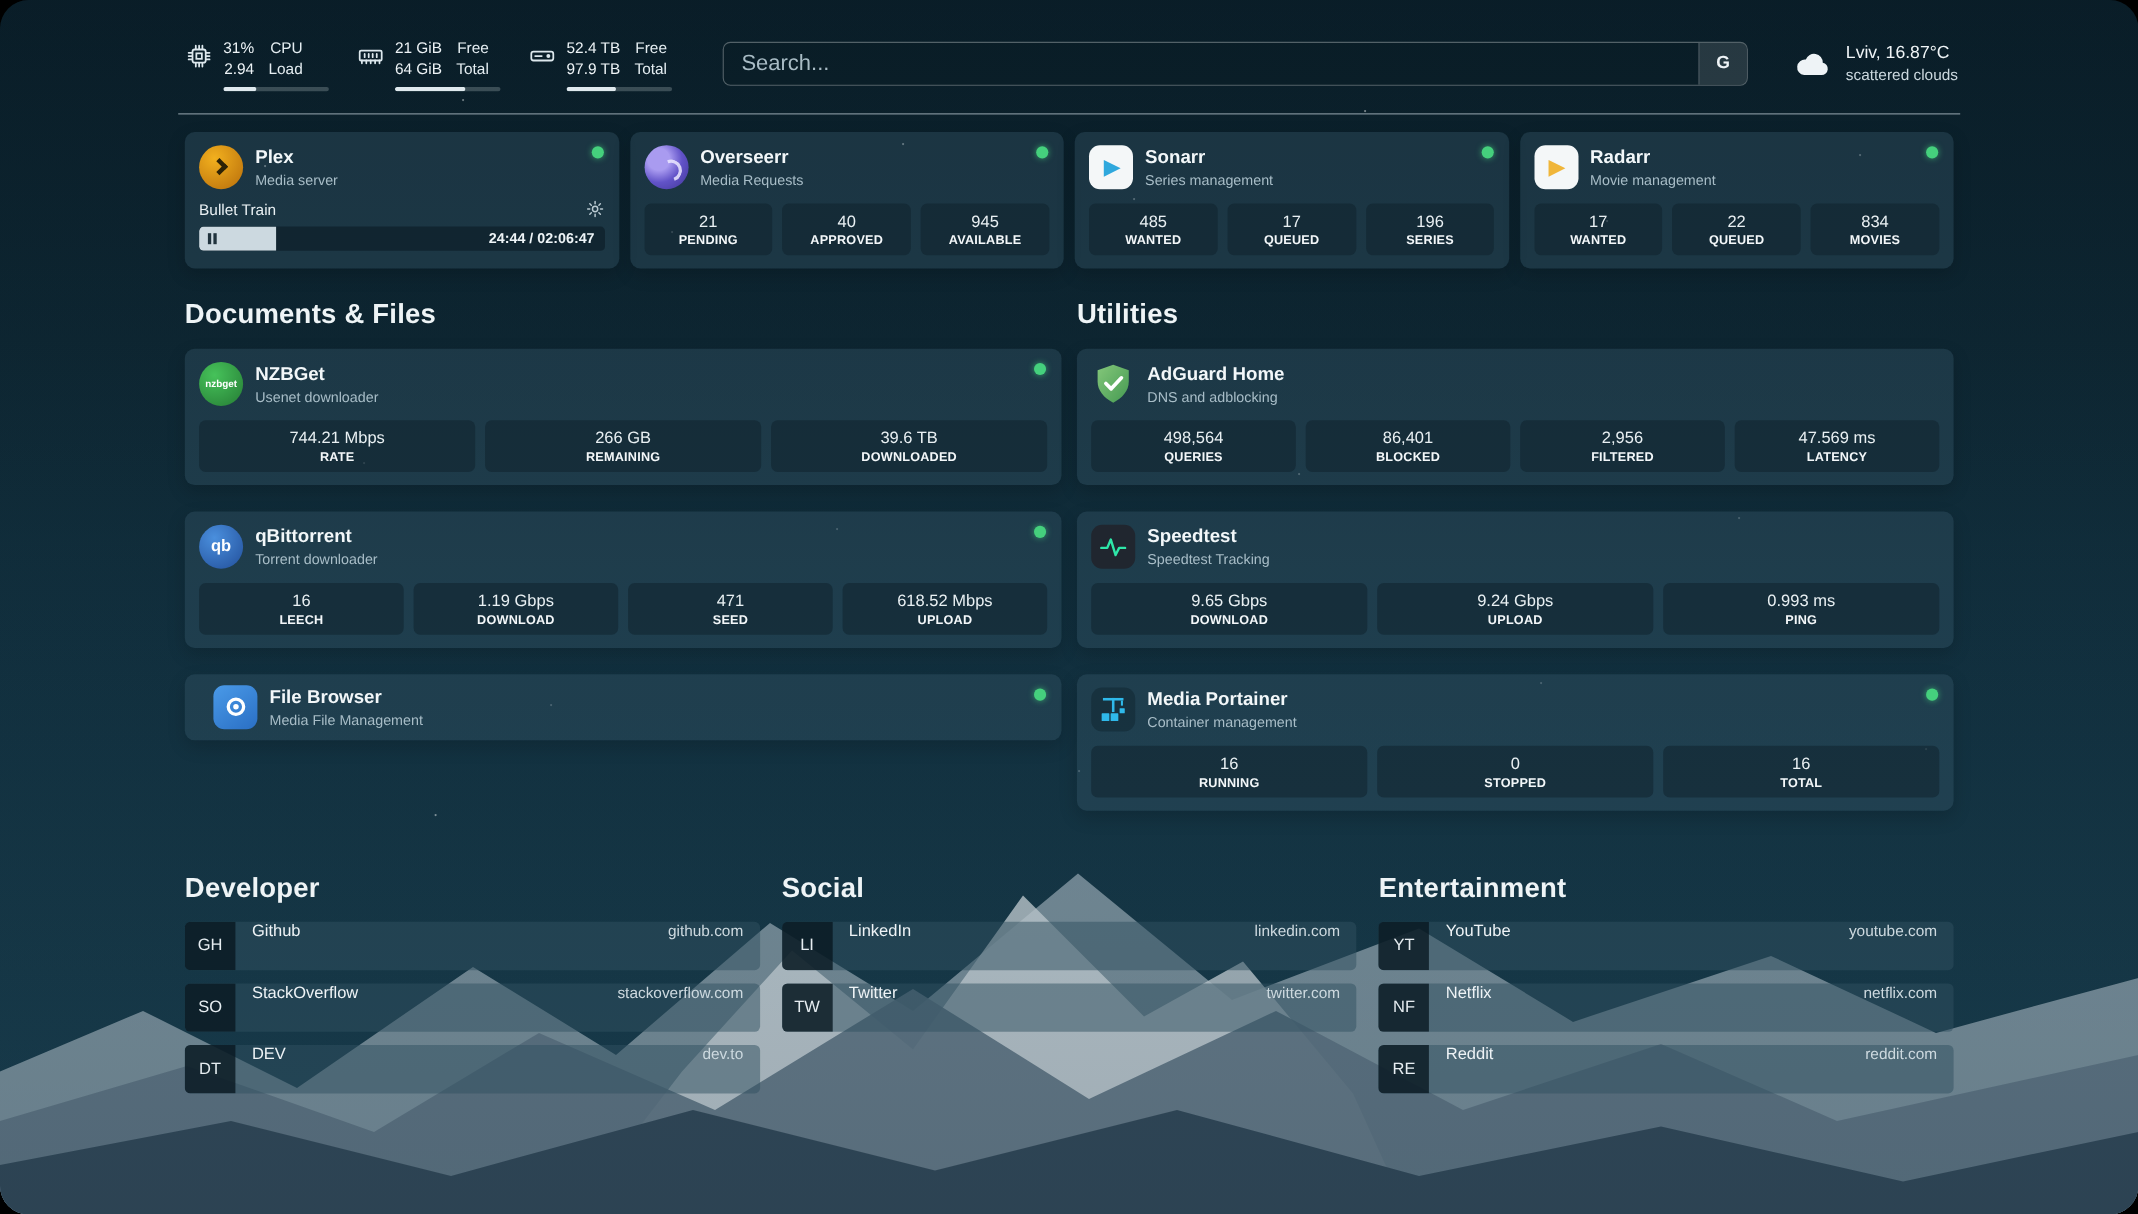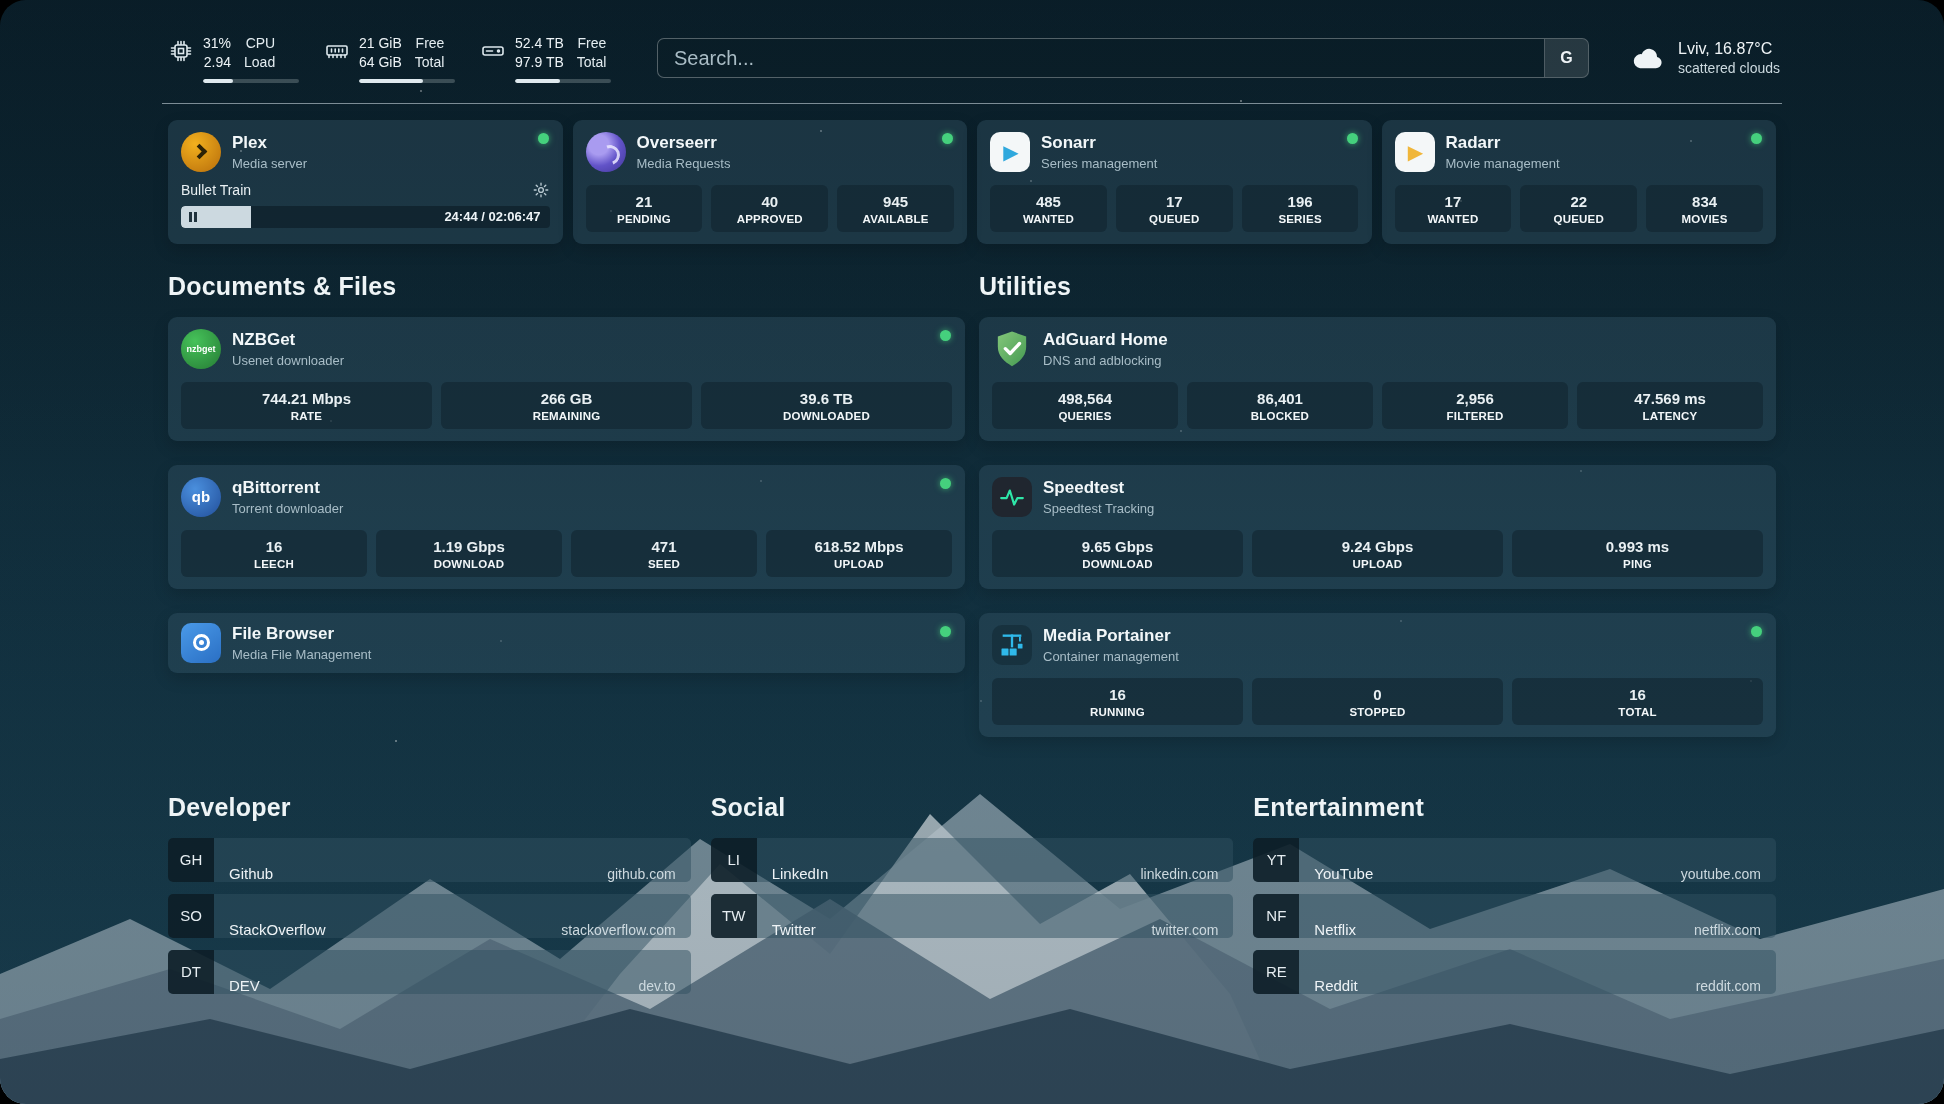--- a/index.html
+++ b/index.html
@@ -65,36 +65,36 @@
   .card-head { display:flex; align-items:center; gap:11px; }
   .app-icon { width:40px; height:40px; flex:none; display:flex; align-items:center; justify-content:center; border-radius:50%; overflow:hidden; }
   .app-icon.square { border-radius:10px; }
   .card-titles { min-width:0; }
   .card-title { font-size:17px; font-weight:600; color:#f2f7f9; line-height:1.2; }
   .card-sub { font-size:13px; color:#a8bdc7; margin-top:3px; }
   .status-dot { position:absolute; top:13px; right:14px; width:11px; height:11px; border-radius:50%;
     background:#45d07d; box-shadow:0 0 6px rgba(69,208,125,.7); }
   .stat-row { display:flex; gap:9px; margin-top:13px; }
   .stat { flex:1; background:rgba(13,31,41,0.50); border-radius:6px; padding:8px 4px 7px; text-align:center; }
-  .stat-value { font-size:15px; color:#e9f0f3;font-weight:bold; }
+  .stat-value { font-size:15px; color:#e9f0f3; }
   .stat-label { font-size:11.5px; font-weight:700; color:#f3f7f9; margin-top:3px; letter-spacing:.2px; }
 
   
   .np-row { display:flex; align-items:center; justify-content:space-between; margin-top:9px; font-size:14px; color:#e9f0f3; }
   .gear-btn { width:18px; height:18px; color:#b9c9d1; cursor:pointer; }
   .gear-btn svg { width:100%; height:100%; }
   .np-bar { position:relative; margin-top:7px; height:22px; background:rgba(10,24,32,0.55); border-radius:4px; overflow:hidden; }
   .np-fill { position:absolute; left:0; top:0; bottom:0; background:#ccd9e0; border-radius:4px 0 0 4px; }
   .pausebars { position:absolute; left:8px; top:6px; width:3px; height:10px; background:#20333d; box-shadow:5px 0 0 #20333d; cursor:pointer; }
   .np-time { position:absolute; right:9px; top:3px; font-size:13px; font-weight:700; color:#eef4f7; }
 
   
   .two-col { margin-top:28px; display:grid; grid-template-columns:1fr 1fr; gap:14px; align-items:start; }
   .col-stack { margin-top:16px; display:flex; flex-direction:column; gap:24px; }
-  .card--slim { padding:10px 13px; }
+  .card--slim { padding:10px 26px; }
 
   
   .disc-plex { background:radial-gradient(circle at 35% 30%, #f2b01e, #c67e10 75%); }
   .plex-chev { width:11px; height:11px; border-top:4px solid #2d2206; border-right:4px solid #2d2206; transform:rotate(45deg); margin-left:-4px; }
   .disc-overseerr { background:radial-gradient(circle at 32% 32%, #a99bf0 0 26%, #6253c8 55%, #403597 100%); position:relative; }
   .disc-overseerr::after { content:""; position:absolute; right:6px; bottom:7px; width:14px; height:14px; border-radius:50%;
     border:3px solid rgba(235,232,255,.85); border-left-color:transparent; border-bottom-color:transparent; transform:rotate(25deg); }
   .sq-white { background:#f4f7f8; }
   .tri { font-size:20px; line-height:1; margin-left:2px; }
   .tri-sonarr { color:#2fa8dd; }
@@ -108,21 +108,21 @@
   .fb-ring::after { content:""; position:absolute; inset:3px; background:#fff; border-radius:50%; }
   .sq-speed { background:#20262f; }
   .sq-speed svg { width:26px; height:26px; }
   .sq-portainer { background:rgba(10,26,34,0.35); }
   .sq-portainer svg { width:28px; height:28px; }
   .adg-icon svg { width:40px; height:40px; }
 
   
   .bookmarks { margin-top:56px; display:grid; grid-template-columns:1fr 1fr 1fr; gap:20px; align-items:start; }
   .bm-stack { margin-top:16px; display:flex; flex-direction:column; gap:12px; }
-  .bm-row { display:flex; align-items:flex-end; height:44px; background:rgba(47,79,95,0.50); border-radius:5px; overflow:hidden; cursor:pointer; }
+  .bm-row { display:flex; align-items:flex-start; height:44px; background:rgba(47,79,95,0.50); border-radius:5px; overflow:hidden; cursor:pointer; }
   .bm-chip { width:46px; height:44px; flex:none; background:rgba(9,24,32,0.80); color:#e6edf1; font-size:15px;
     display:flex; align-items:center; justify-content:center; }
   .bm-name { margin-left:15px; font-size:15px; color:#eef3f6; flex:1; }
   .bm-url { margin-right:15px; font-size:14px; color:#cdd9df; }
 </style>
 </head>
 <body>
 
 <div class="screen">
 

